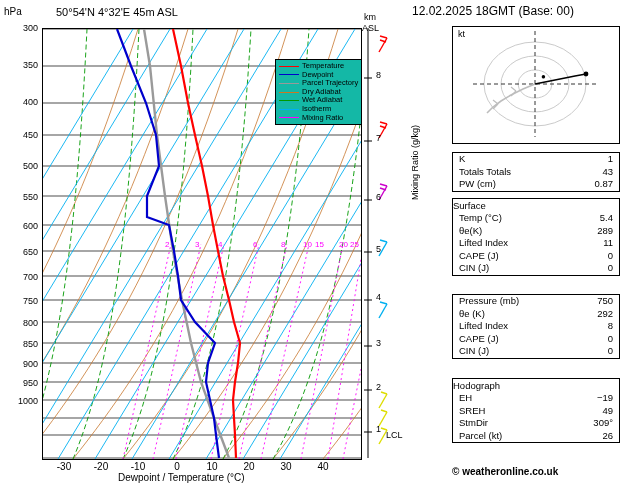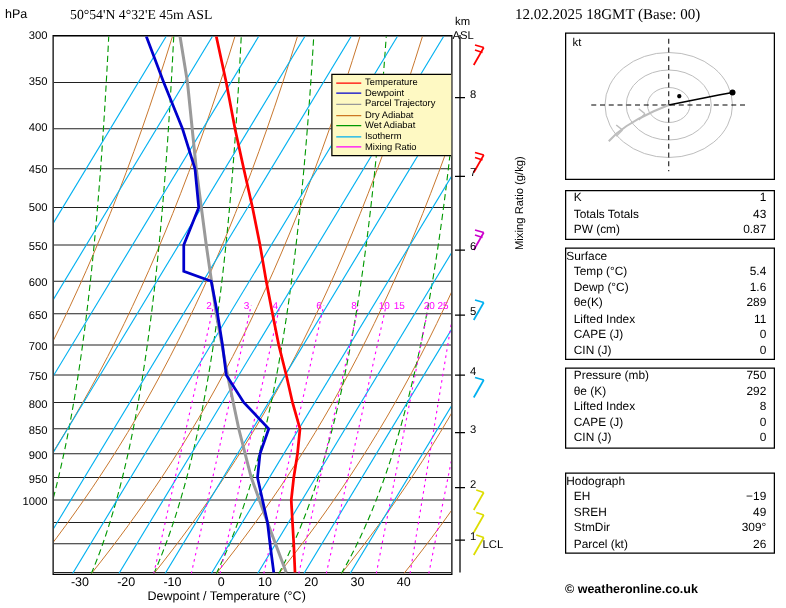--- a/index.html
+++ b/index.html
@@ -1,27 +1,27 @@
 <!DOCTYPE html>
 <html><head>
 <meta charset="utf-8">
 <style>
   html,body{margin:0;padding:0;}
   body{width:629px;height:486px;background:#ffffff;font-family:"Liberation Sans",sans-serif;position:relative;overflow:hidden;}
   .abs{position:absolute;}
-  .ttl{font-size:12px;color:#000;font-family:Liberation Serif, serif;}
+  .ttl{font-size:12px;color:#000;}
   
   #skewt{left:0;top:0;width:430px;height:486px;}
   #plot{left:42px;top:28px;width:318px;height:430px;border:1px solid #000;background:#fff;overflow:hidden;}
   #plot svg{display:block;}
   .ylab{font-size:9px;color:#000;text-align:right;width:34px;}
   .xlab{font-size:10px;color:#000;text-align:center;}
   .axtitle{font-size:10px;color:#000;}
   .hpa{font-size:10px;}
-  .legend{position:absolute;left:222px;top:30px;width:110px;background:#fef9c3;border:1px solid #000;padding:2px 3px;}
+  .legend{position:absolute;left:232px;top:30px;width:110px;background:#14b8a6;border:1px solid #000;padding:2px 3px;}
   .legend div{font-size:7.5px;line-height:8.6px;color:#000;white-space:nowrap;display:flex;align-items:center;}
   .lgline{display:inline-block;width:20px;height:0;border-top:1.4px solid #000;margin-right:3px;}
   
   #kmcol{left:362px;top:12px;width:30px;height:450px;}
   .kmtxt{font-size:9px;color:#000;}
   .mixlabel{position:absolute;font-size:9px;color:#000;transform:rotate(-90deg);transform-origin:left top;white-space:nowrap;}
   
   #hodo{left:452px;top:26px;width:166px;height:116px;border:1px solid #000;background:#fff;}
   
   .tbl{position:absolute;left:452px;width:166px;border:1px solid #000;background:#fff;font-size:9.5px;color:#000;}
@@ -301,24 +301,20 @@
     </div>
 </div>
 
 <div class="tbl" style="top:198px;">
   <div class="hdr">Surface</div>
   <div class="row">
       <span>Temp (°C)</span>
       <span>5.4</span>
     </div>
   <div class="row">
-      <span>Dewp (°C)</span>
-      <span>1.6</span>
-    </div>
-  <div class="row">
       <span>θe(K)</span>
       <span>289</span>
     </div>
   <div class="row">
       <span>Lifted Index</span>
       <span>11</span>
     </div>
   <div class="row">
       <span>CAPE (J)</span>
       <span>0</span>

